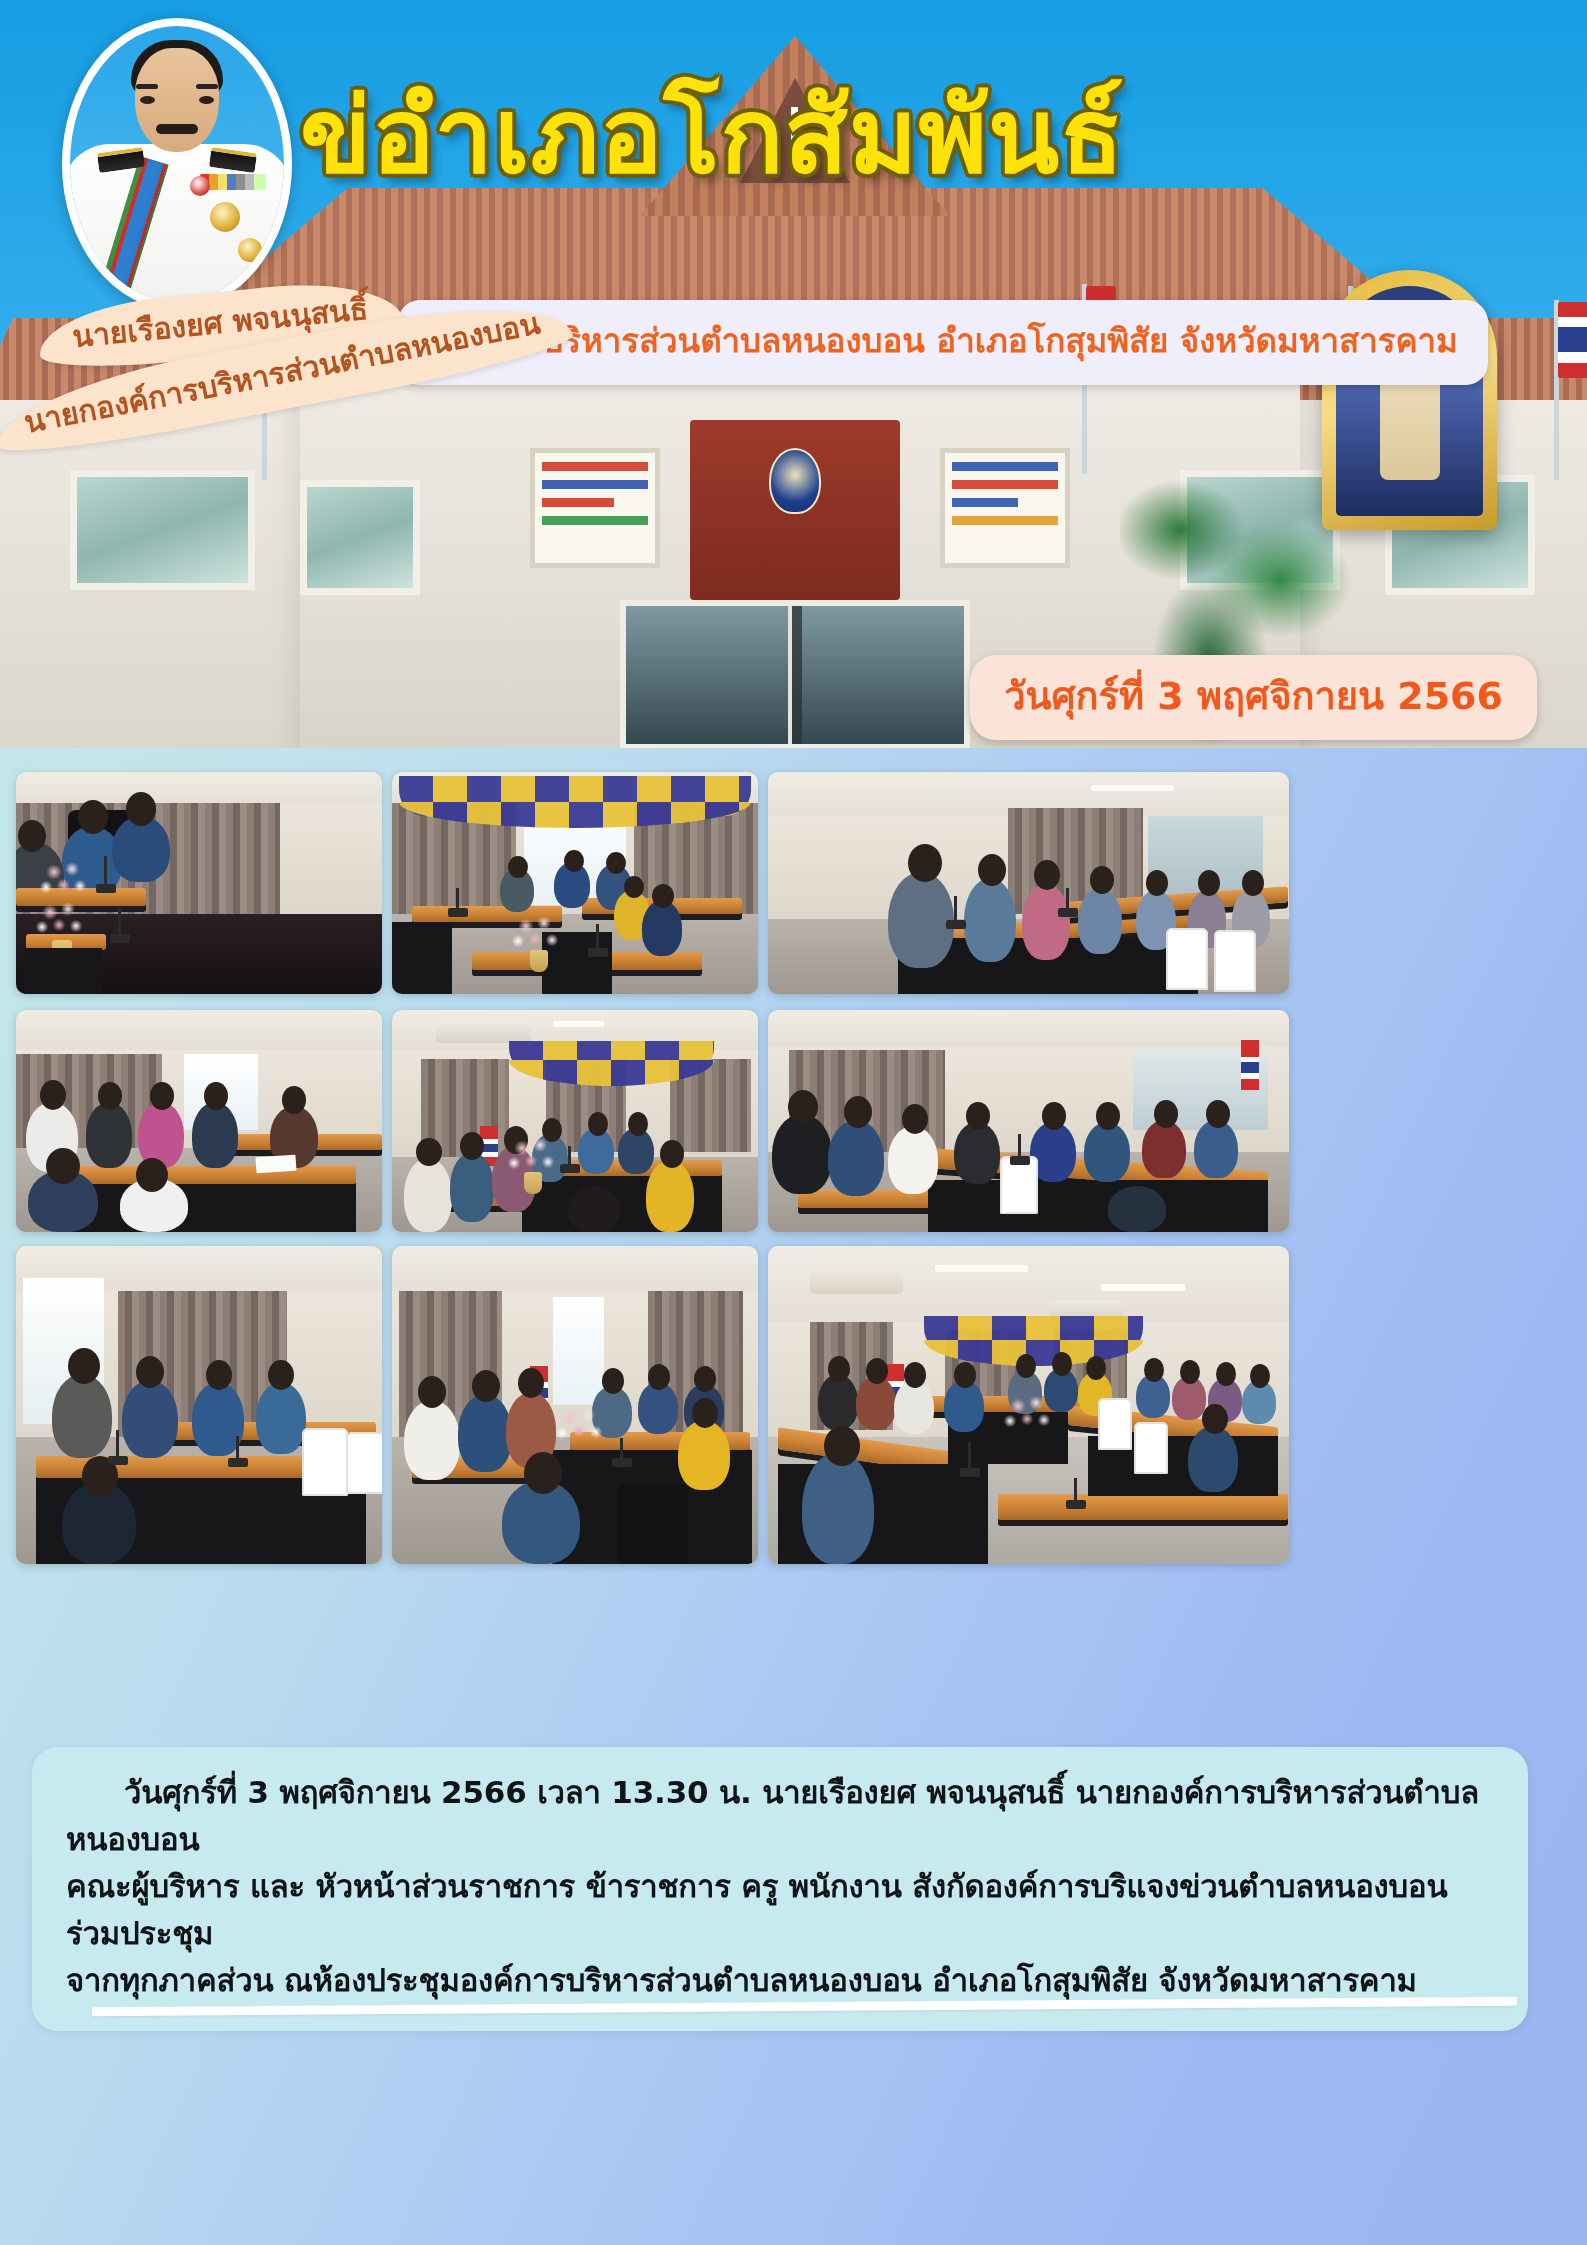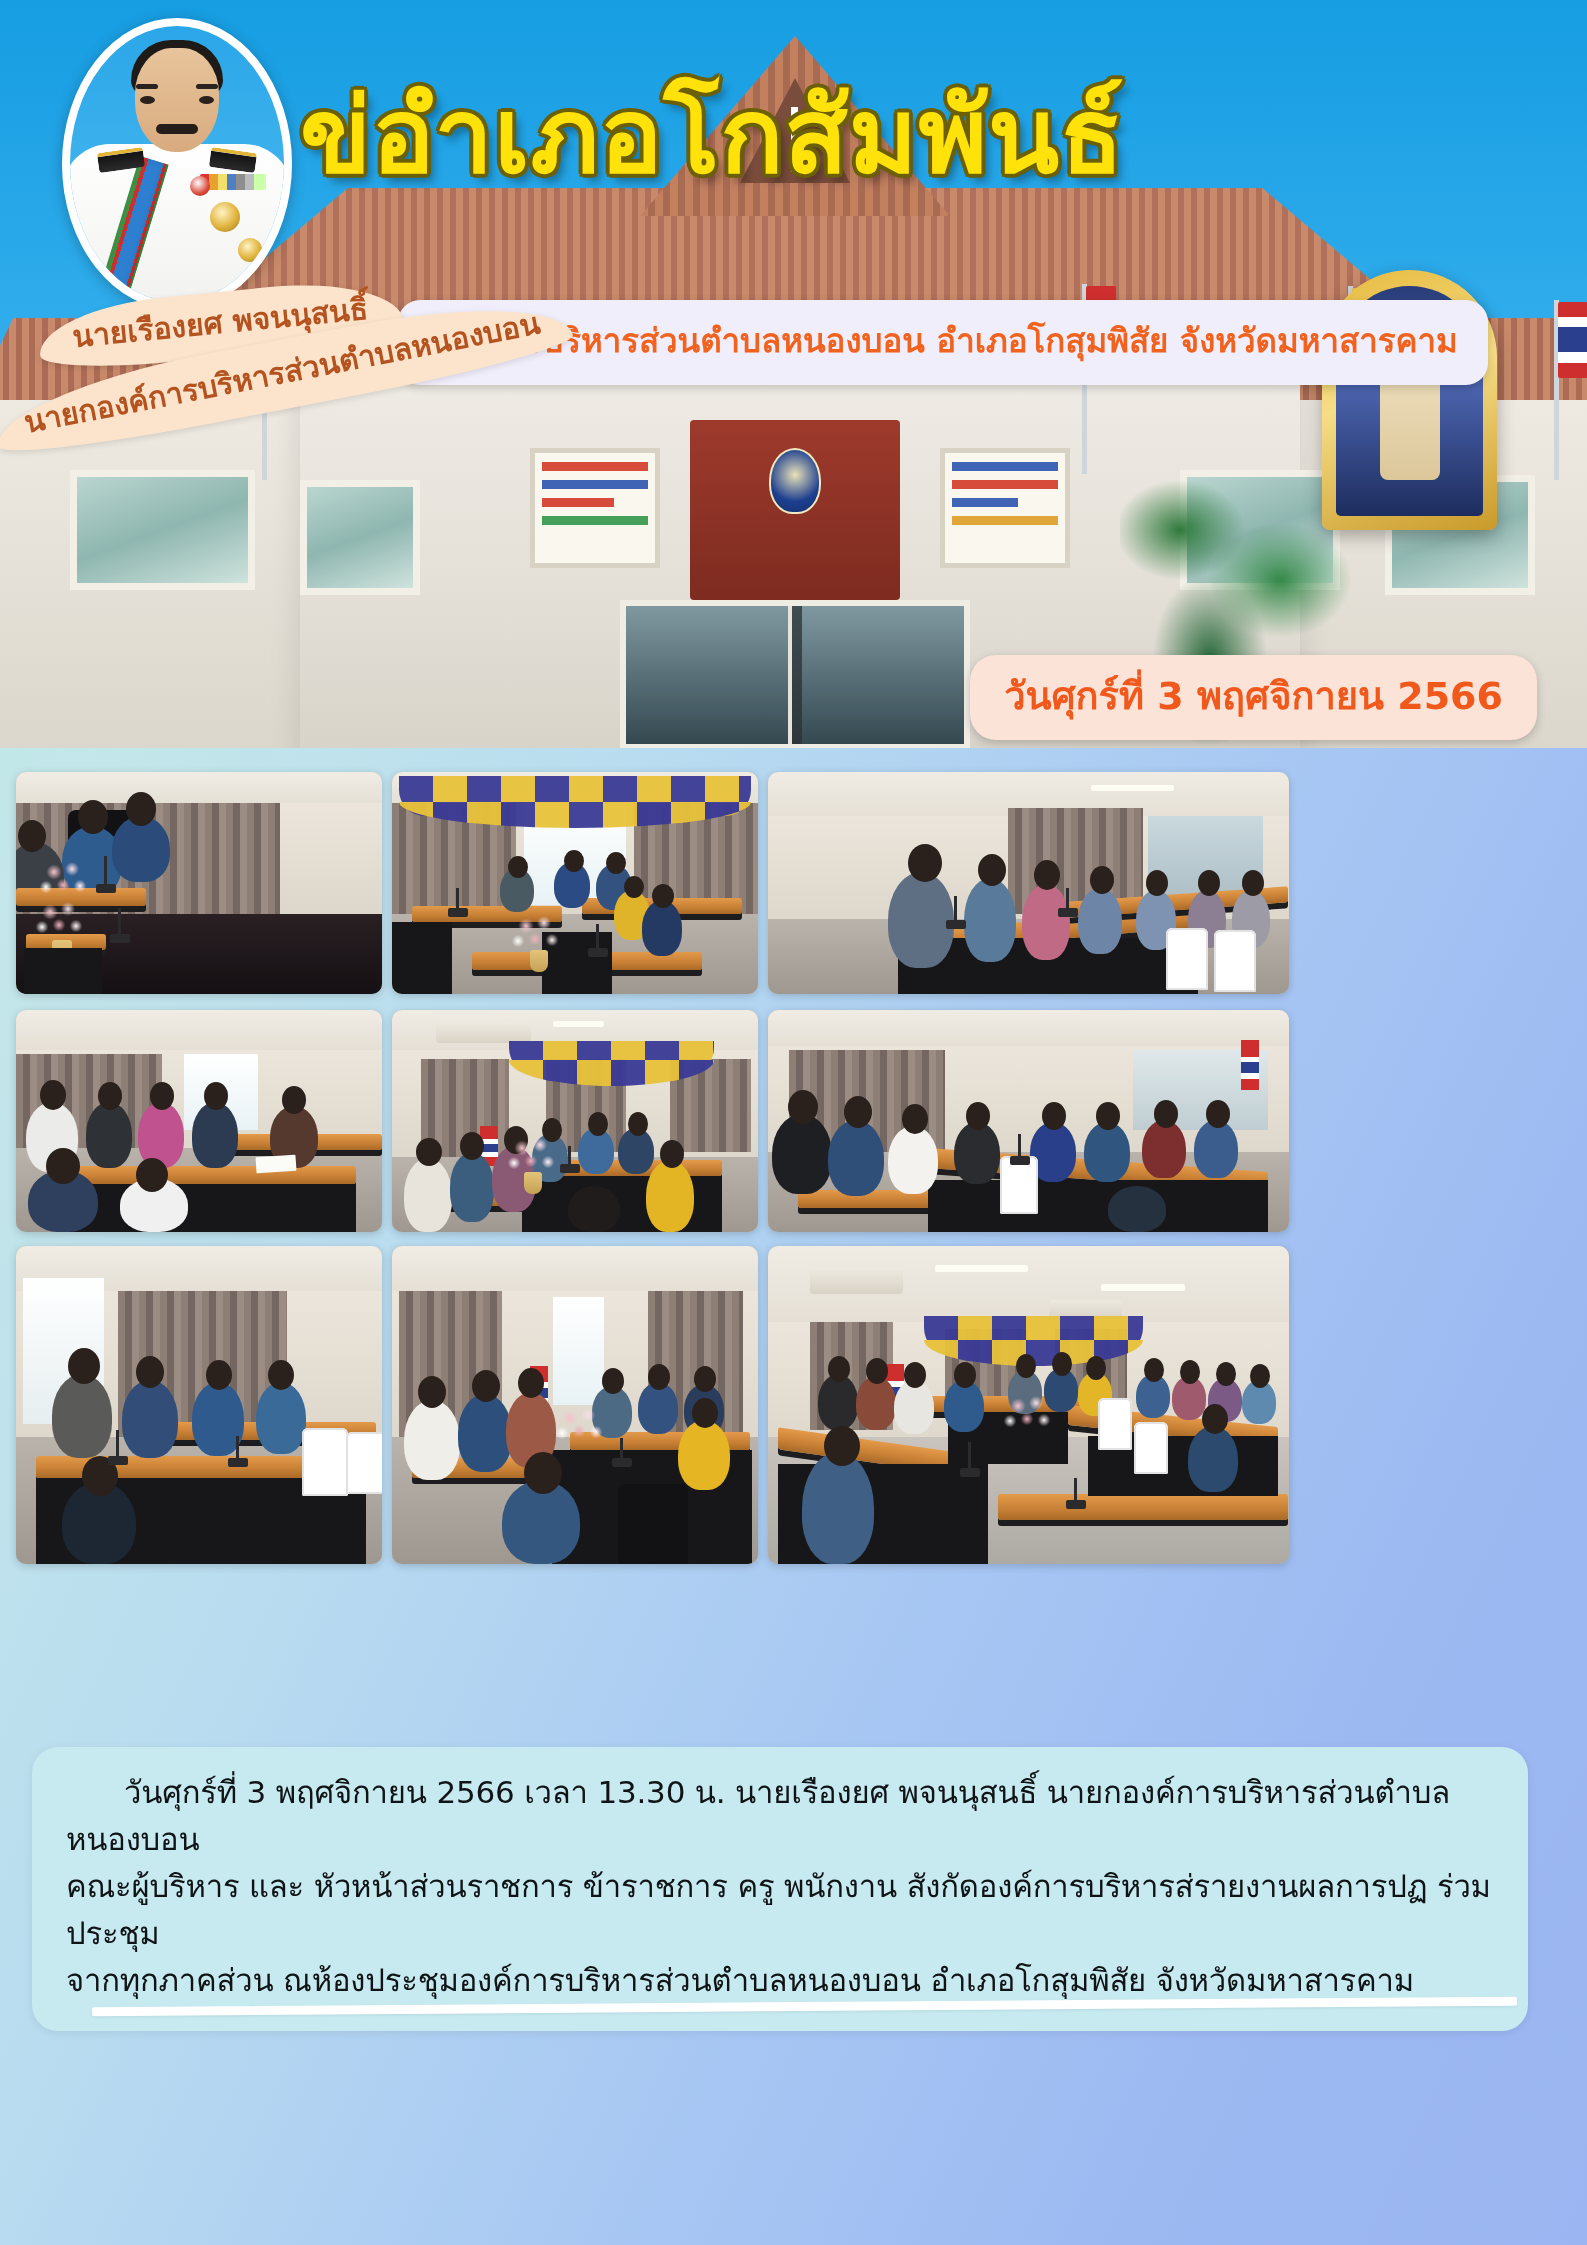--- a/index.html
+++ b/index.html
@@ -371,21 +371,21 @@
     width:1496px;
     background:#c6eaf0;
     border-radius:26px;
     padding:22px 34px 26px 34px;
     box-shadow:0 2px 10px rgba(0,0,0,.08);
   }
   .text-card p{
     color:#111417;
     font-size:31px;
     line-height:1.52;
-    font-weight:400;
+    font-weight:700;
     letter-spacing:-0.2px;
   }
   .text-card p.first{ text-indent:58px; }
 
   
   .divider{
     position:absolute;
     left:92px; top:2002px;
     width:1425px; height:9px;
     background:#ffffff;
@@ -830,20 +830,20 @@
       <div class="ph-chairw" style="left:330px;top:152px;width:34px;height:52px;"></div>
       <div class="ph-chairw" style="left:366px;top:176px;width:34px;height:52px;"></div>
       <div class="ph-flowers" style="left:236px;top:148px;width:50px;height:34px;"></div>
       <div class="ph-mic" style="left:200px;top:196px;height:28px;"></div>
       <div class="ph-mic" style="left:306px;top:232px;height:24px;"></div>
     </div>
   </div>
 
   <div class="text-card">
     <p class="first">วันศุกร์ที่ 3 พฤศจิกายน 2566 เวลา 13.30 น. นายเรืองยศ พจนนุสนธิ์ นายกองค์การบริหารส่วนตำบลหนองบอน</p>
-    <p>คณะผู้บริหาร และ หัวหน้าส่วนราชการ ข้าราชการ ครู พนักงาน สังกัดองค์การบริหารส่รายงานผลการปฏ ร่วมประชุม</p>
+    <p>คณะผู้บริหาร และ หัวหน้าส่วนราชการ ข้าราชการ ครู พนักงาน สังกัดองค์การบริแจงข่วนตำบลหนองบอน ร่วมประชุม</p>
     <p>จากทุกภาคส่วน ณห้องประชุมองค์การบริหารส่วนตำบลหนองบอน อำเภอโกสุมพิสัย จังหวัดมหาสารคาม</p>
   </div>
 
   <div class="divider"></div>
 
 
 </div>
 
 </body></html>

